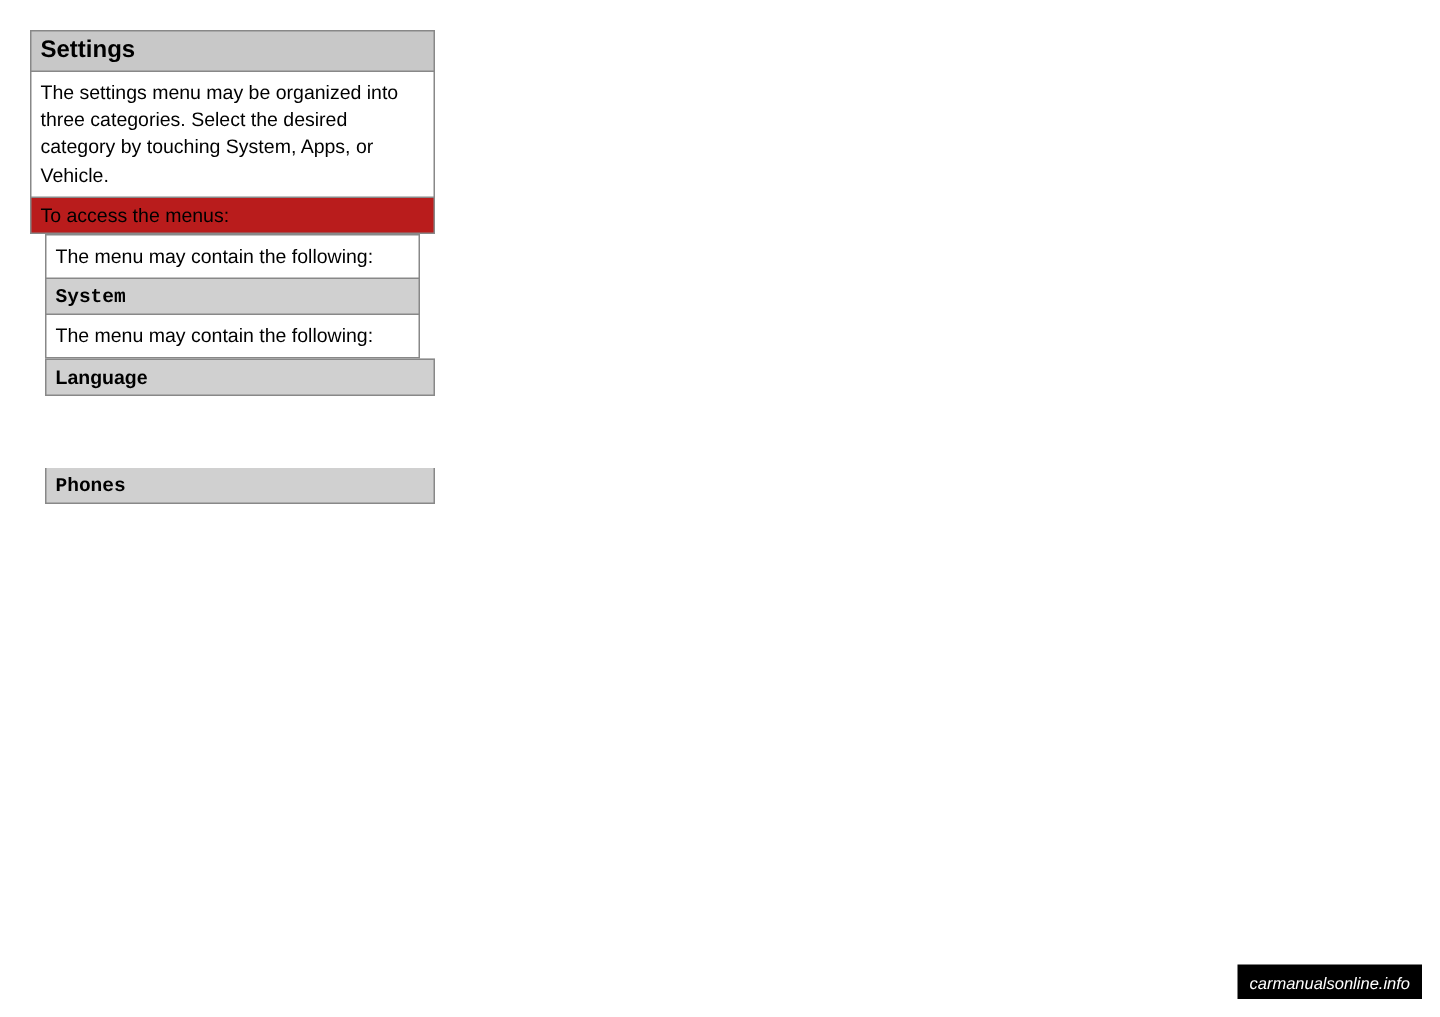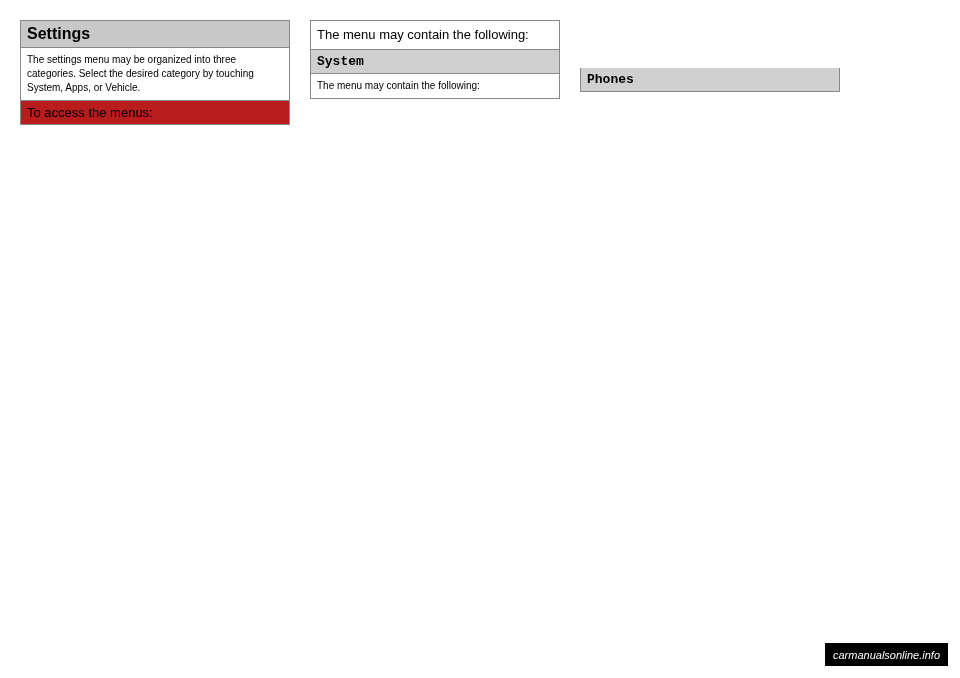--- a/index.html
+++ b/index.html
@@ -1,18 +1,19 @@
 <!DOCTYPE html>
 <html><head>
   <meta charset="utf-8">
   <style>
     * {
       margin: 0;
       padding: 0;
       box-sizing: border-box;
+      flex-direction: column;
     }
 
     body {
       width: 960px;
       height: 678px;
       background-color: #ffffff;
       font-family: Arial, Helvetica, sans-serif;
       font-size: 13px;
       color: #000000;
       overflow: hidden;
@@ -74,21 +75,21 @@
       padding: 4px 6px;
       font-weight: bold;
       font-size: 13px;
     }
 
     
     .text-box {
       border: 1px solid #888;
       border-top: none;
       padding: 5px 6px;
-      font-size: 10px;
+      font-size: 13px;
       line-height: 1.4;
       background: #ffffff;
     }
 
     .text-box-first {
       border: 1px solid #888;
       padding: 5px 6px;
       font-size: 13px;
       line-height: 1.4;
       background: #ffffff;
@@ -134,20 +135,21 @@
     <div class="single-text-box">To access the menus:</div>
   </div>
 
   <div class="column-middle">
     <div class="text-box-first">The menu may contain the following:</div>
     <div class="item-label">System</div>
     <div class="text-box">The menu may contain the following:</div>
   </div>
 
   <div class="column-right">
+    <div class="item-label-first">Language</div>
     <div class="spacer"></div>
     <div class="spacer"></div>
     <div class="spacer"></div>
     <div class="item-label">Phones</div>
     <div class="spacer"></div>
     <div class="spacer"></div>
     <div class="spacer"></div>
     <div class="spacer"></div>
     <div class="spacer"></div>
   </div>

